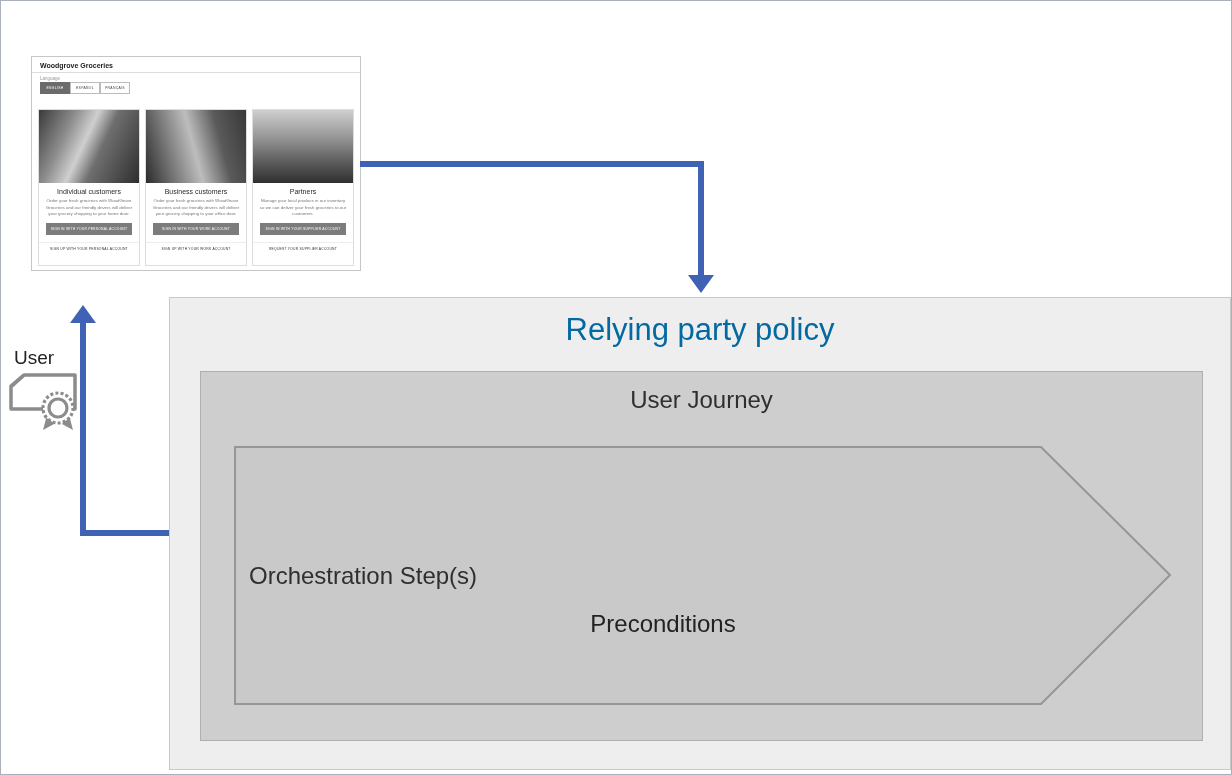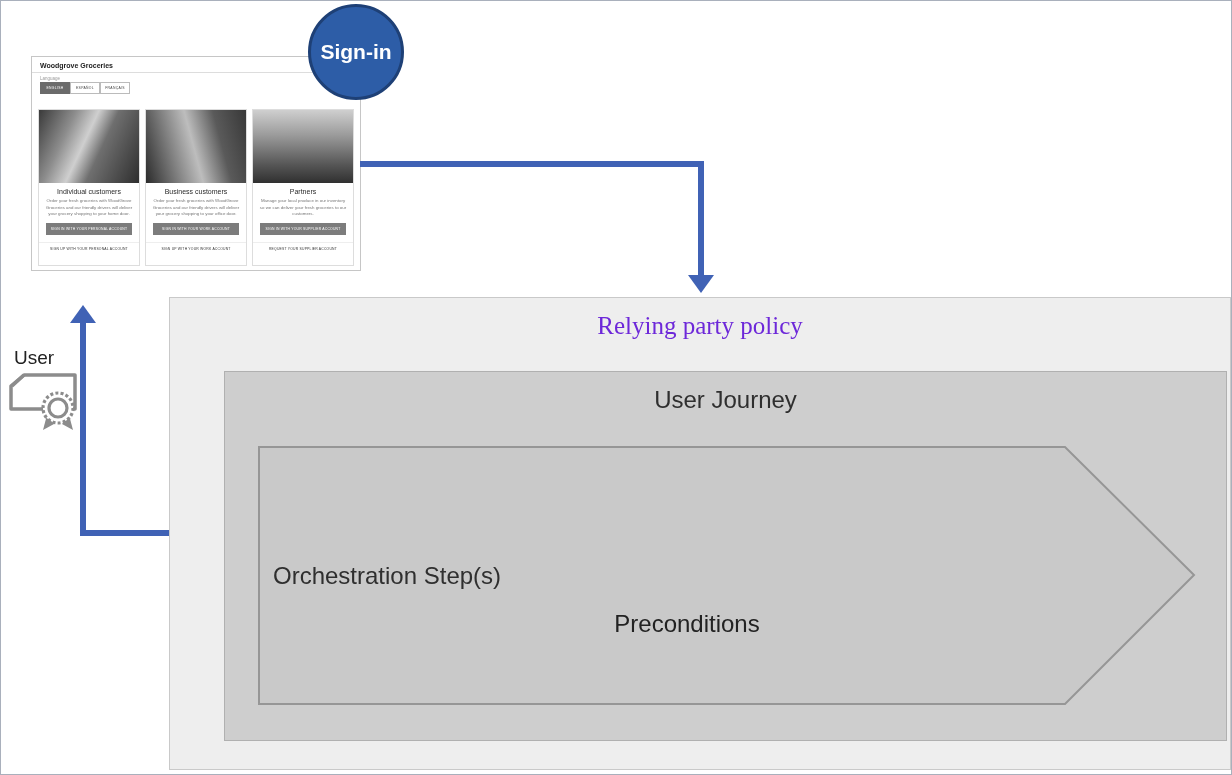--- a/index.html
+++ b/index.html
@@ -53,23 +53,23 @@
                   border-bottom:18px solid #4062b5; }
 
   
   .token-label { position:absolute; left:13px; top:346px; font-size:19px; color:#222; }
   .cert-icon { position:absolute; left:5px; top:370px; }
 
   
   .rp-box { position:absolute; left:168px; top:296px; width:1062px; height:473px;
             background:#eeeeee; border:1px solid #c9c9c9; }
   .rp-title { position:absolute; top:14px; width:100%; text-align:center;
-              font-size:25px; color:#6d28d9;font-family:Liberation Serif, serif; }
+              font-size:31px; color:#0369a1; }
   .uj-box { position:absolute; left:30px; top:73px; width:1003px; height:370px;
-            background:#cecece; border:1px solid #b0b0b0;margin-left:24px; }
+            background:#cecece; border:1px solid #b0b0b0; }
   .uj-title { position:absolute; top:14px; width:100%; text-align:center;
               font-size:24px; color:#2f2f2f; }
   .chevron-svg { position:absolute; left:32px; top:73px; }
   .orch-label { position:absolute; left:48px; top:190px; font-size:24px; color:#2f2f2f; }
   .diamond-wrap { position:absolute; left:400px; top:121px; width:120px; height:116px; }
   .diamond-wrap svg { position:absolute; left:0; top:0; }
   .if-label { position:absolute; left:0; top:0; width:100%; height:100%;
               display:flex; align-items:center; justify-content:center;
               color:#fff; font-size:30px; }
   .precond-label { position:absolute; left:312px; top:238px; width:300px;
@@ -110,23 +110,20 @@
       <div class="card">
         <div class="photo photo-3"></div>
         <div class="card-title">Partners</div>
         <div class="card-desc">Manage your local produce in our inventory so we can deliver your fresh groceries to our customers.</div>
         <div class="card-btn">SIGN IN WITH YOUR SUPPLIER ACCOUNT</div>
         <div class="card-link">REQUEST YOUR SUPPLIER ACCOUNT</div>
       </div>
     </div>
   </div>
 
-  <div class="signin-circle">
-    <span>Sign-in</span>
-  </div>
 
   <div class="arrow-seg" style="left:359px; top:160px; width:344px; height:6px;"></div>
   <div class="arrow-seg" style="left:697px; top:160px; width:6px; height:115px;"></div>
   <div class="arrowhead-down" style="left:687px; top:274px;"></div>
 
   <div class="arrow-seg" style="left:79px; top:529px; width:89px; height:6px;"></div>
   <div class="arrow-seg" style="left:79px; top:322px; width:6px; height:213px;"></div>
   <div class="arrowhead-up" style="left:69px; top:304px;"></div>
 
   <div class="token-label">User</div>

